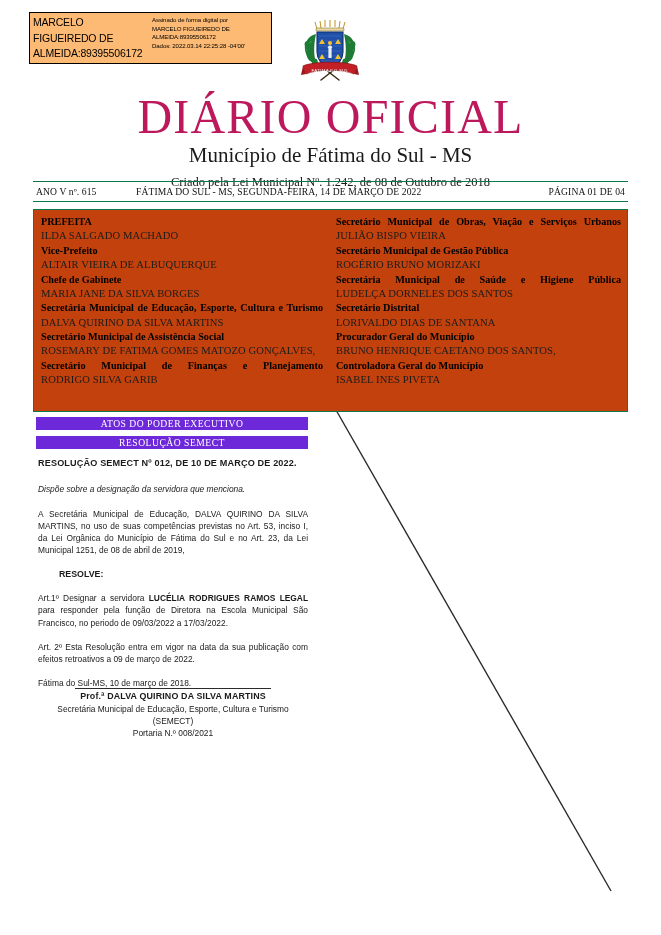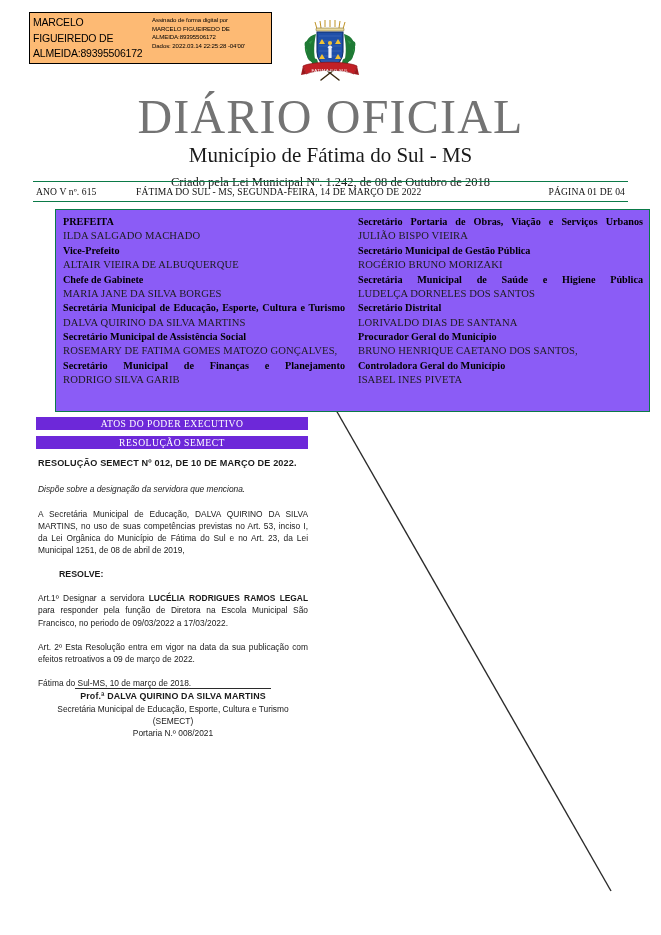--- a/index.html
+++ b/index.html
@@ -67,21 +67,21 @@
     left: 0;
     top: 92px;
     width: 661px;
     text-align: center;
   }
   .dotitle {
     font-family: "Liberation Serif", serif;
     font-size: 48px;
     line-height: 50px;
     letter-spacing: 1.2px;
-    color: #737373;
+    color: #be185d;
     font-weight: normal;
   }
   .dosub {
     font-family: "Liberation Serif", serif;
     font-size: 21px;
     line-height: 24px;
     color: #1a1a1a;
     margin-top: 1px;
   }
   .dolaw {
@@ -115,23 +115,22 @@
   
   .officials {
     position: absolute;
     left: 33px;
     top: 209px;
     width: 595px;
     height: 203px;
     border: 1.8px solid #0b7a48;
     box-sizing: border-box;
     display: flex;
-    background: #8b5cf6;
+    background: #c2410c;
     z-index: 3;
-    margin-left: 22px;
   }
   .offcol {
     box-sizing: border-box;
     padding: 5px 6px 0 7px;
   }
   .offcol.left  { width: 296px; }
   .offcol.right { width: 299px; }
   .off-role {
     font-family: "Liberation Serif", serif;
     font-weight: bold;
@@ -345,21 +344,21 @@
       <div class="off-role">Chefe de Gabinete</div>
       <div class="off-name">MARIA JANE DA SILVA BORGES</div>
       <div class="off-role stretch">Secretária Municipal de Educação, Esporte, Cultura e Turismo</div>
       <div class="off-name">DALVA QUIRINO DA SILVA MARTINS</div>
       <div class="off-role">Secretário Municipal de Assistência Social</div>
       <div class="off-name">ROSEMARY DE FATIMA GOMES MATOZO GONÇALVES,</div>
       <div class="off-role stretch">Secretário Municipal de Finanças e Planejamento</div>
       <div class="off-name">RODRIGO SILVA GARIB</div>
     </div>
   <div class="offcol right">
-      <div class="off-role stretch">Secretário Portaria de Obras, Viação e Serviços Urbanos</div>
+      <div class="off-role stretch">Secretário Municipal de Obras, Viação e Serviços Urbanos</div>
       <div class="off-name">JULIÃO BISPO VIEIRA</div>
       <div class="off-role">Secretário Municipal de Gestão Pública</div>
       <div class="off-name">ROGÉRIO BRUNO MORIZAKI</div>
       <div class="off-role stretch">Secretária Municipal de Saúde e Higiene Pública</div>
       <div class="off-name">LUDELÇA DORNELES DOS SANTOS</div>
       <div class="off-role">Secretário Distrital</div>
       <div class="off-name">LORIVALDO DIAS DE SANTANA</div>
       <div class="off-role">Procurador Geral do Município</div>
       <div class="off-name">BRUNO HENRIQUE CAETANO DOS SANTOS,</div>
       <div class="off-role">Controladora Geral do Município</div>

